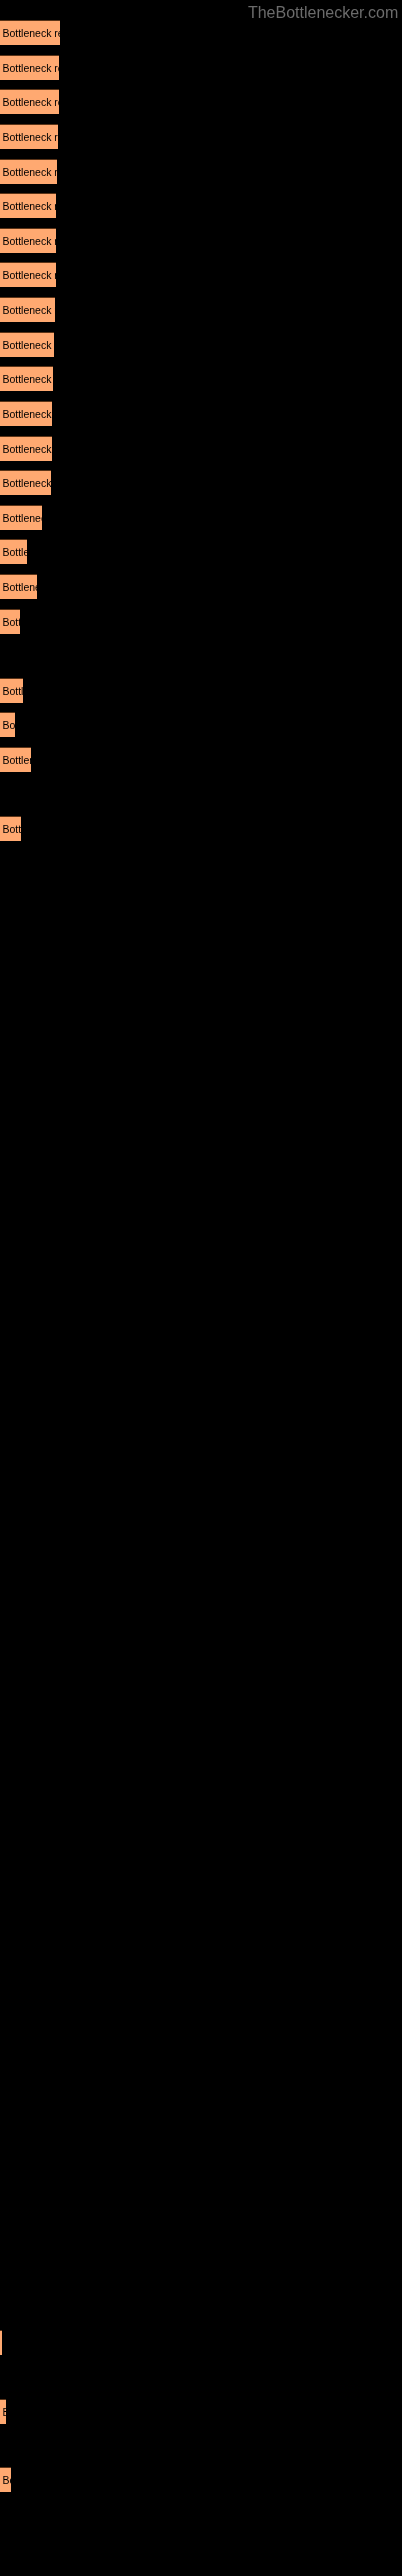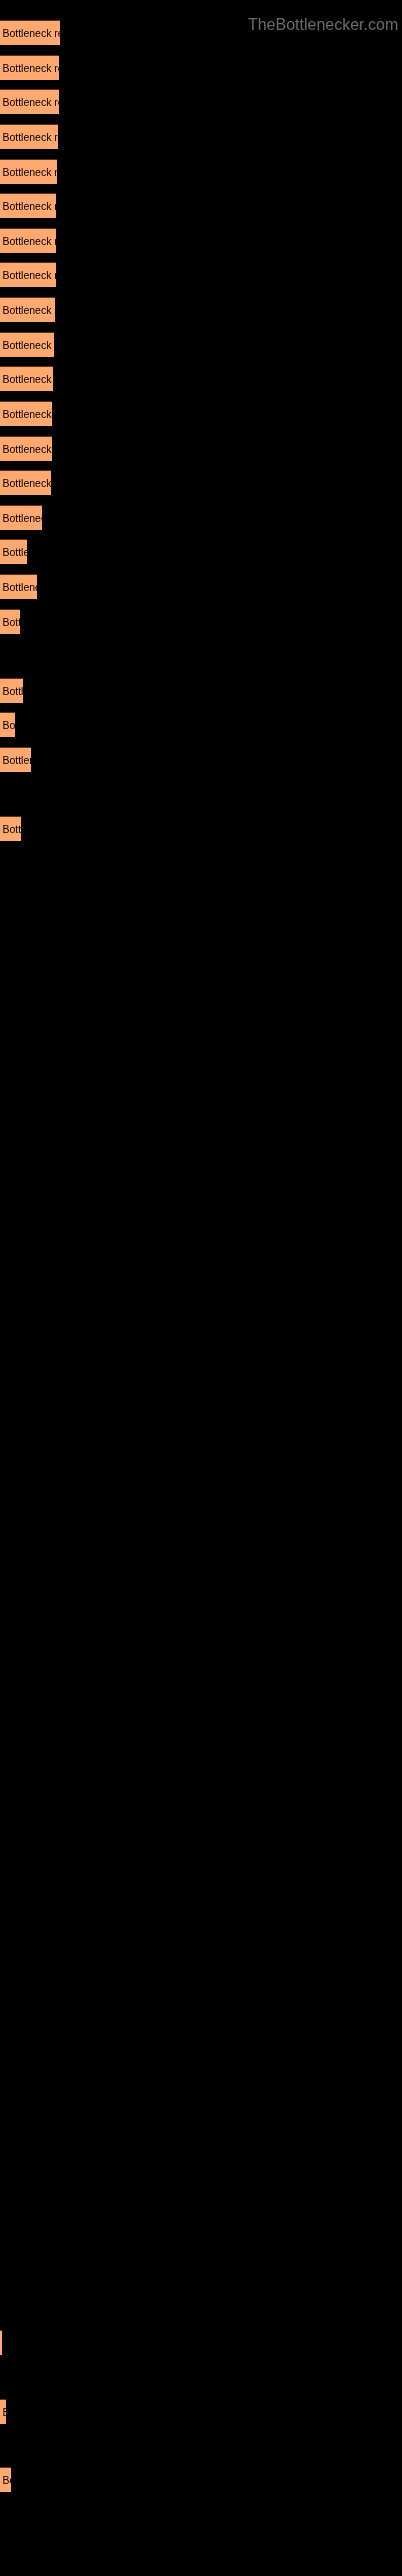--- a/index.html
+++ b/index.html
@@ -15,21 +15,21 @@
     font-family: "Liberation Sans", sans-serif;
   }
   #page {
     position: relative;
     width: 403px;
     height: 2576px;
     background: #000000;
   }
   .watermark {
     position: absolute;
-    top: 15px;
+    top: 3px;
     right: 4.8px;
     font-family: "Liberation Sans", sans-serif;
     font-size: 16px;
     line-height: 19.3px;
     color: #6b6b6b;
     letter-spacing: 0px;
     white-space: nowrap;
     user-select: none;
     margin-left: 16px;
   }

